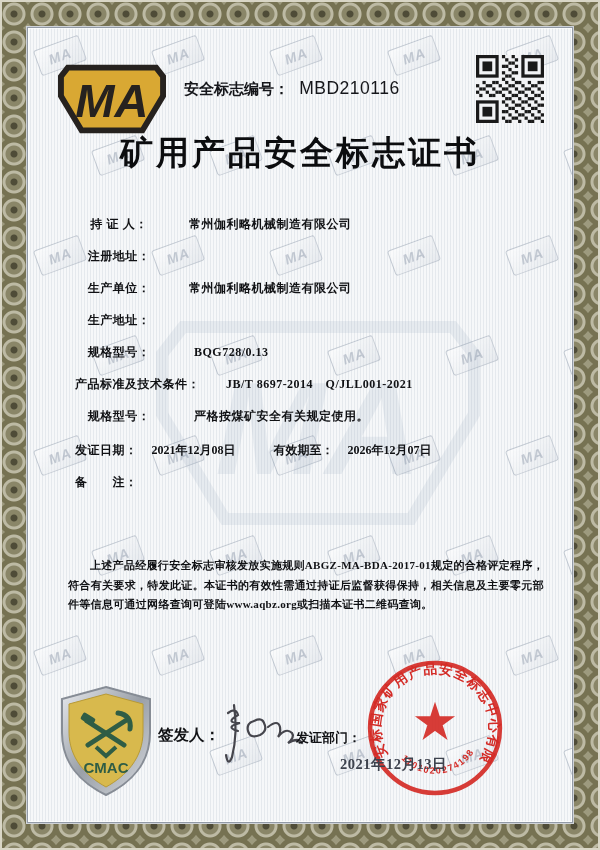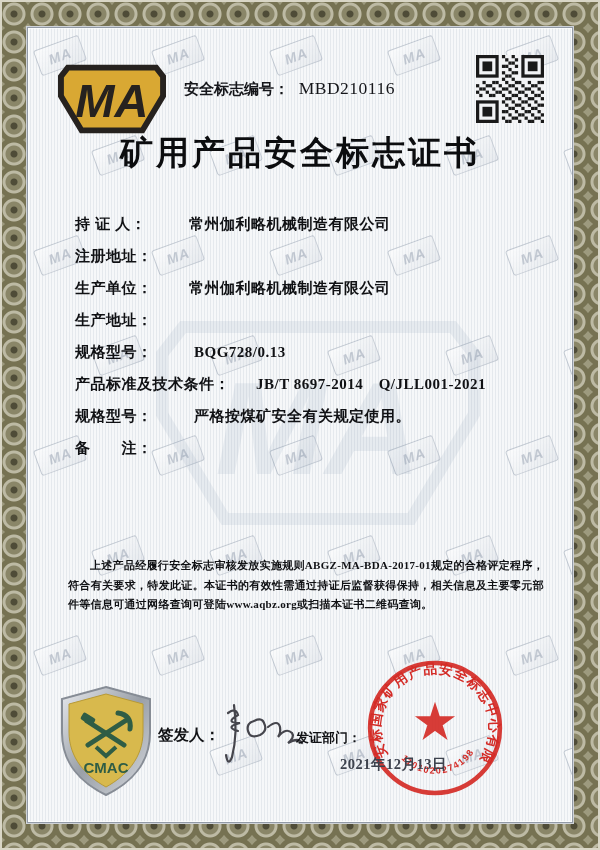--- a/index.html
+++ b/index.html
@@ -39,30 +39,30 @@
   .wm-big {
     position:absolute; left:120px; top:290px; width:340px; height:210px;
     opacity:.12; z-index:0;
   }
 
   .layer { position:absolute; inset:0; z-index:1; }
 
   .ma-logo { position:absolute; left:30px; top:36px; width:108px; height:70px; }
 
   .cert-no { position:absolute; left:156px; top:50px; font-size:15px; color:#15161a; font-weight:bold;
-             font-family:Liberation Serif, serif; }
+             font-family:Liberation Sans, sans-serif; }
   .cert-no .no-val { font-weight:normal; font-size:17.5px; letter-spacing:.5px; margin-left:6px; }
 
   .qr { position:absolute; right:28px; top:27px; width:68px; height:68px; }
 
   .title { position:absolute; top:103px; left:0; width:100%; text-align:center;
            font-family:Liberation Serif, serif; font-weight:900; font-size:33px;
            letter-spacing:3px; color:#0c0d0f; }
 
-  .fields { position:absolute; top:186px; left:47px; right:32px; font-size:15px; color:#101114; }
+  .fields { position:absolute; top:186px; left:47px; right:32px; font-size:12px; color:#101114;text-align:center; }
   .row { display:flex; align-items:flex-start; margin-bottom:12px; line-height:20px; }
   .row.center { align-items:center; }
   .lbl { flex-shrink:0; font-weight:bold; letter-spacing:.5px; }
   .lbl.w { min-width:88px; }
   .val { font-family:"Liberation Serif", serif; font-weight:bold; margin-left:26px; letter-spacing:.5px; }
   .val.tight { margin-left:31px; }
   .dates { margin-top:14px; }
   .dates .val2 { font-family:"Liberation Serif", serif; font-weight:bold; margin-left:14px; }
   .dates .lbl2 { font-weight:bold; margin-left:38px; }
   .remark-row { margin-top:2px; }
@@ -290,20 +290,26 @@
           <span class="val tight">BQG728/0.13</span>
         </div>
         <div class="row">
           <span class="lbl">产品标准及技术条件：</span>
           <span class="val">JB/T 8697-2014　Q/JLL001-2021</span>
         </div>
         <div class="row">
           <span class="lbl w">规格型号：</span>
           <span class="val tight">严格按煤矿安全有关规定使用。</span>
         </div>
+        <div class="row dates">
+          <span class="lbl">发证日期：</span>
+          <span class="val2">2021年12月08日</span>
+          <span class="lbl2">有效期至：</span>
+          <span class="val2">2026年12月07日</span>
+        </div>
         <div class="row remark-row">
           <span class="lbl">备　　注：</span>
         </div>
       </div>
 
       <div class="statement">上述产品经履行安全标志审核发放实施规则ABGZ-MA-BDA-2017-01规定的合格评定程序，符合有关要求，特发此证。本证书的有效性需通过持证后监督获得保持，相关信息及主要零元部件等信息可通过网络查询可登陆www.aqbz.org或扫描本证书二维码查询。</div>
 
       <div class="footer">
 
         <svg class="cmac" viewBox="0 0 100 112">

